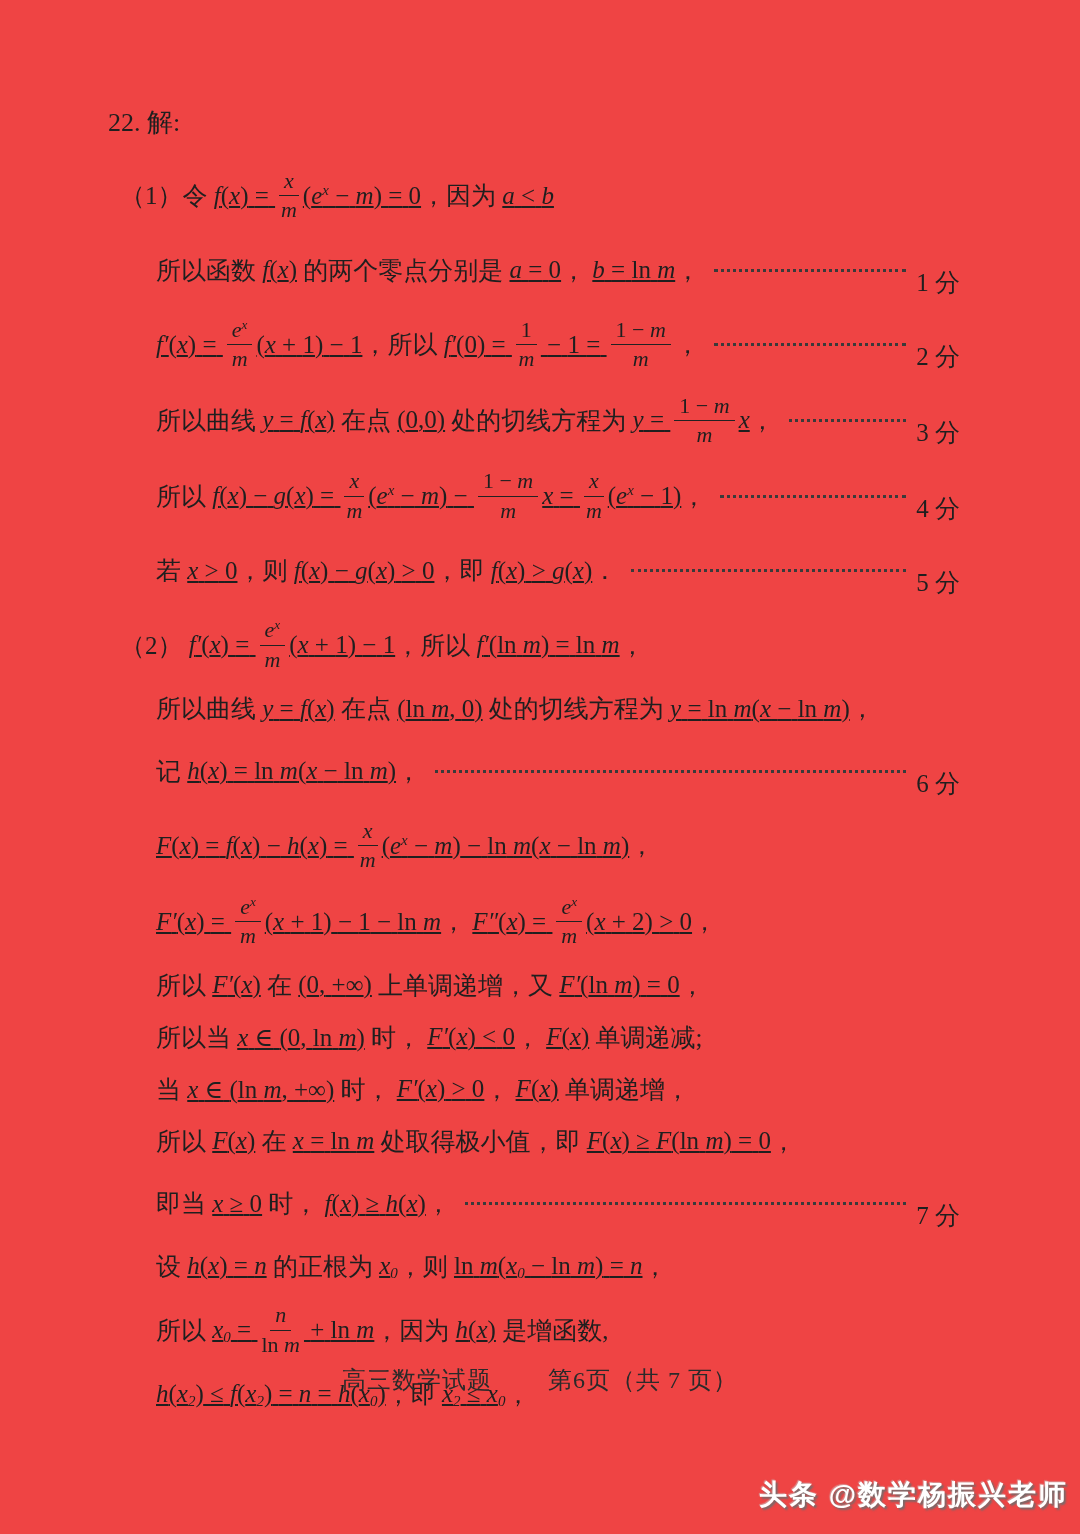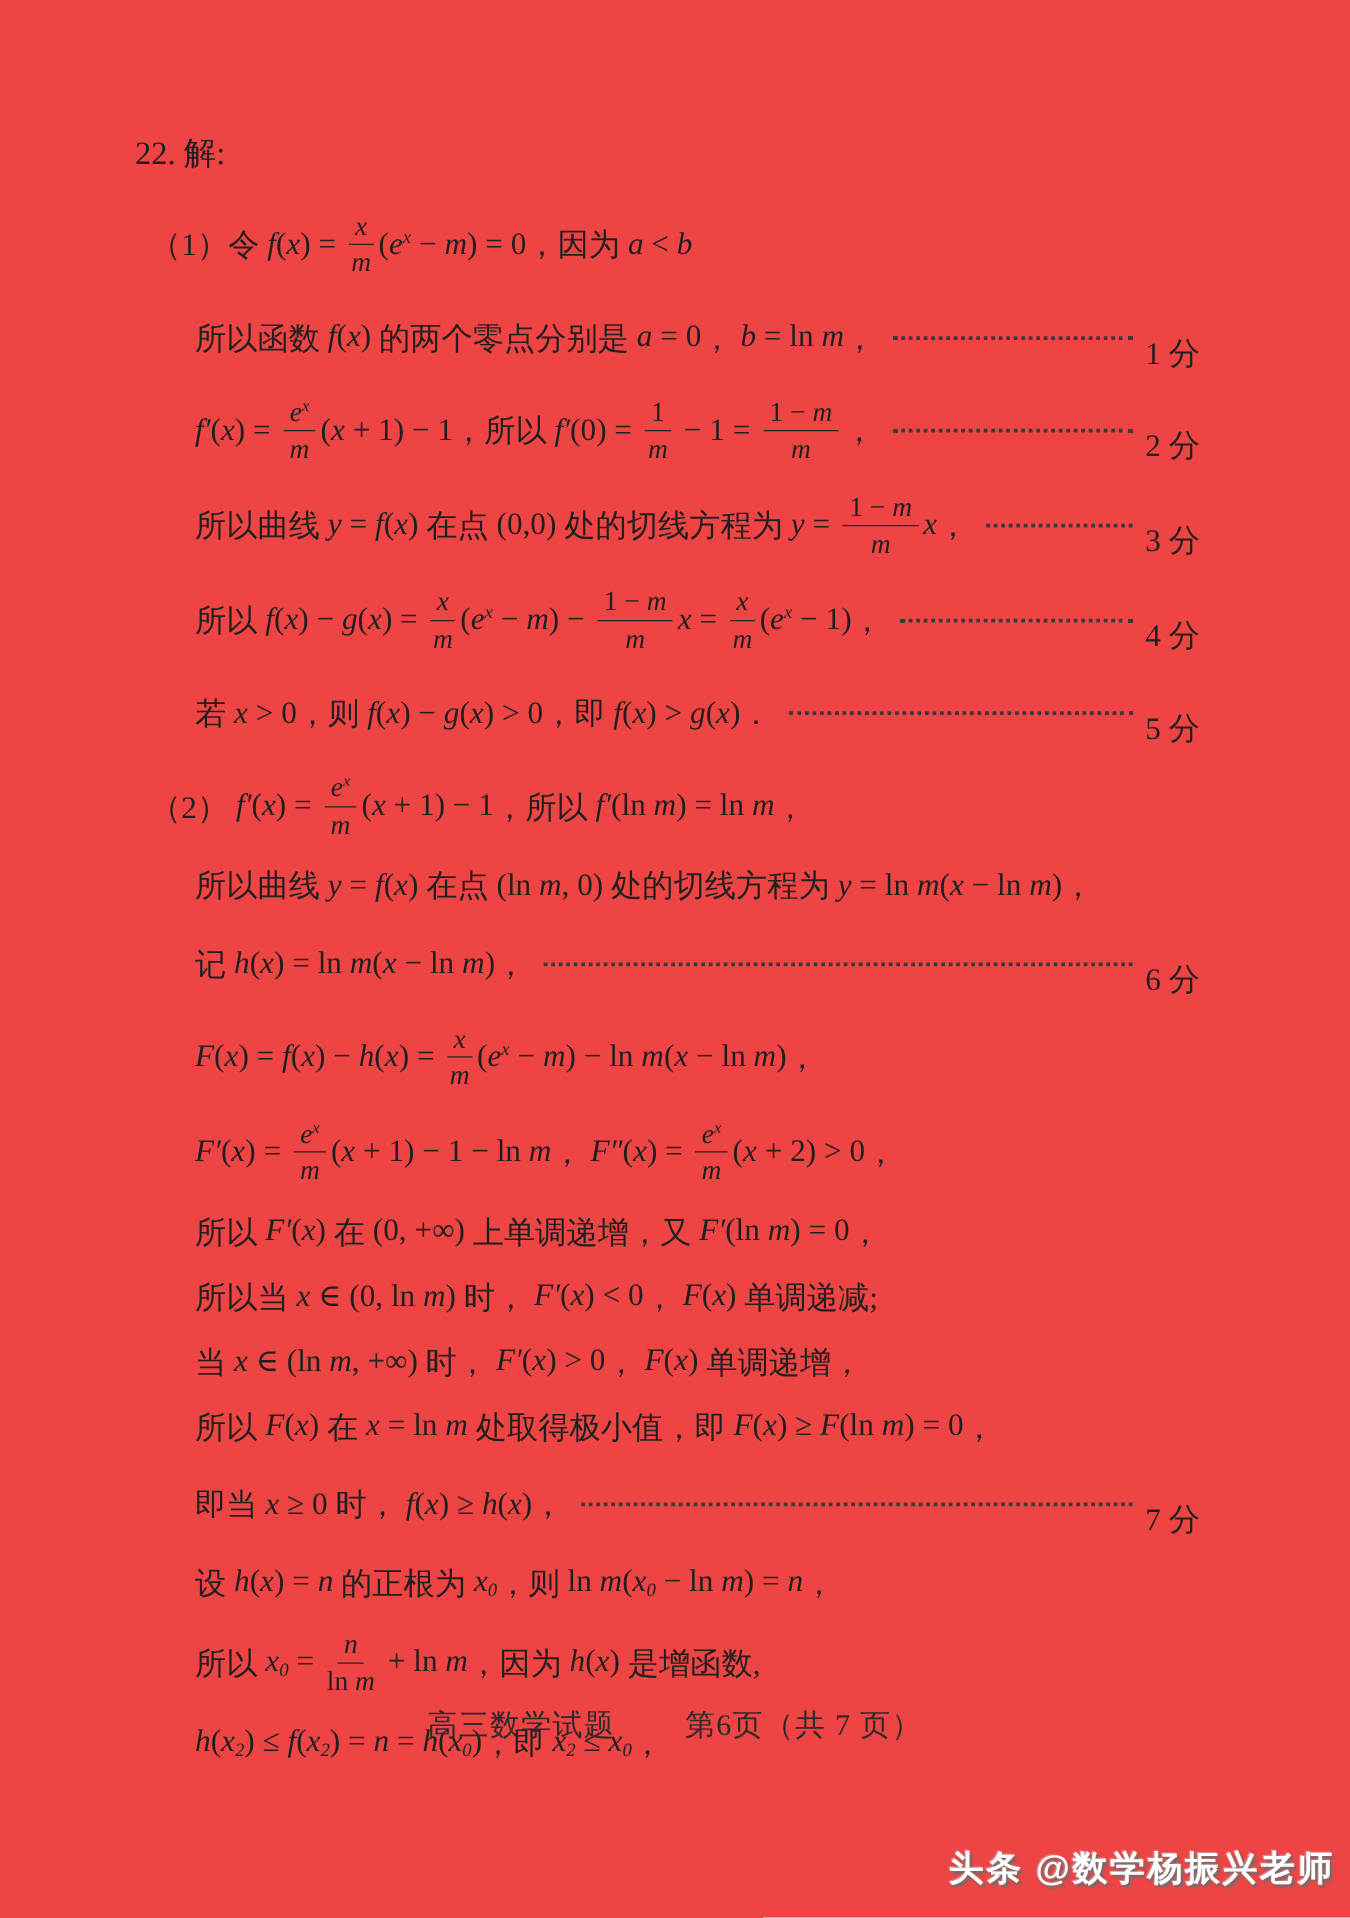--- a/index.html
+++ b/index.html
@@ -21,21 +21,21 @@
     min-height:36px;
     margin-bottom:16px;
     font-size:25px;
     white-space:pre;
   }
   .line.header { font-size:26px; margin-bottom:26px; }
   .gap-lg { margin-top:10px; }
   .indent1 { padding-left:12px; }
   .indent2 { padding-left:48px; }
   .cn { white-space:pre; }
-  .math { white-space:pre; }
+  .math { white-space:pre;text-decoration:underline; }
   .it { font-style:italic; }
   .rm { font-style:normal; }
   .sup { font-size:.6em; vertical-align:.6em; line-height:1; }
   .sub { font-size:.6em; vertical-align:-.25em; line-height:1; font-style:italic; }
   .frac {
     display:inline-flex;
     flex-direction:column;
     align-items:center;
     margin:2px 4px;
     font-size:22px;

